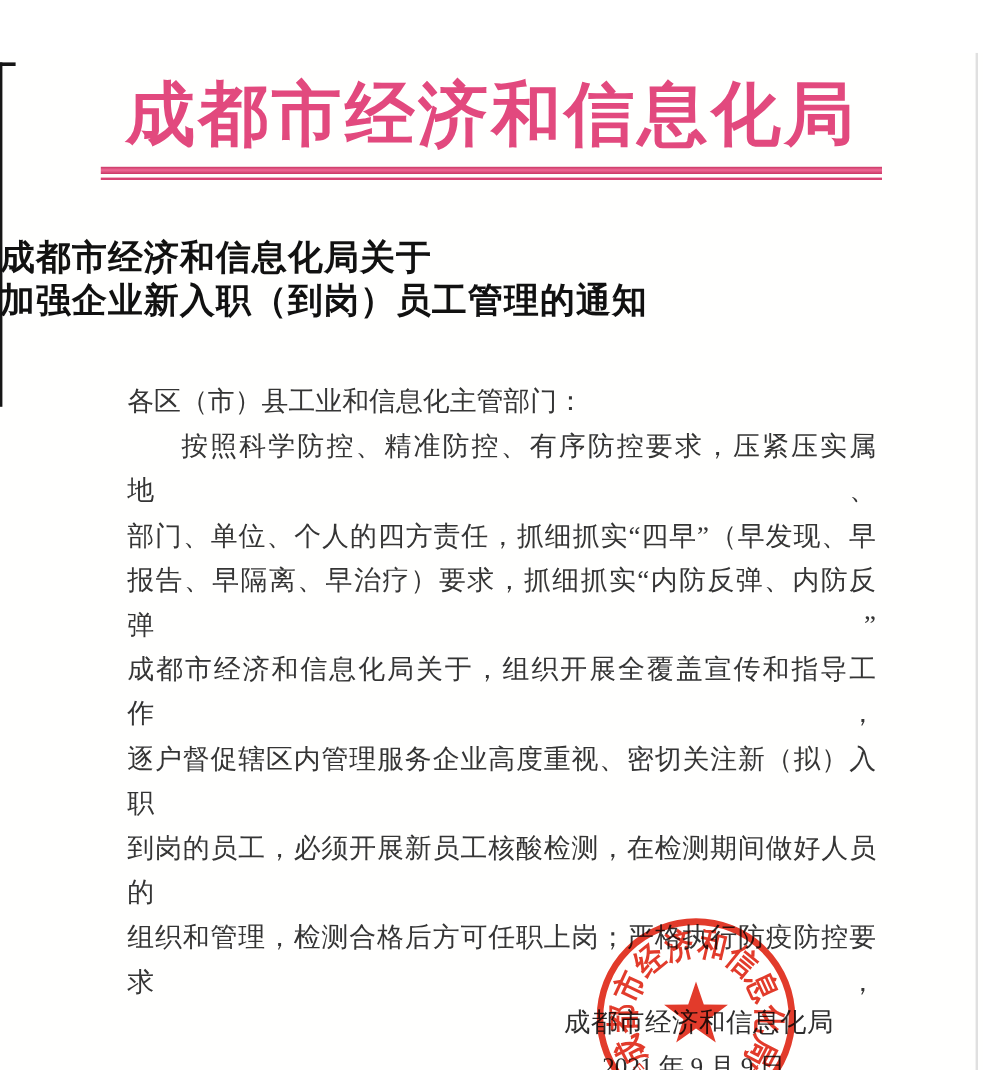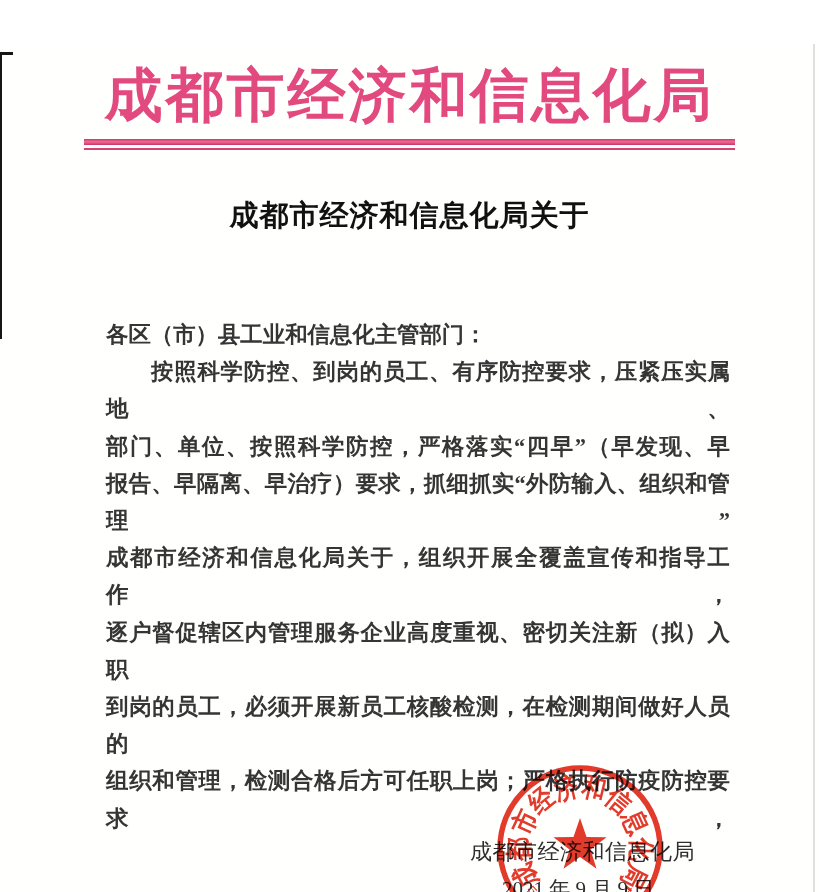--- a/index.html
+++ b/index.html
@@ -19,30 +19,30 @@
     position:absolute;left:0;top:16px;width:819px;height:76px;
     text-align:center;font-size:58px;line-height:72px;font-weight:700;
     letter-spacing:3px;color:#e2497e;white-space:nowrap;
   }
   .rule-thick{position:absolute;left:84px;top:95px;width:651px;height:6px;
     background:linear-gradient(#c93765,#ef6a96 45%,#c93765);}
   .rule-thin{position:absolute;left:84px;top:104px;width:651px;height:2px;background:#d84273;}
 
   
   .doc-title{
-    position:absolute;left:0;top:153px;width:819px;text-align:center;
+    position:absolute;left:0;top:153px;width:819px;
     font-weight:700;color:#111;font-size:29px;line-height:36px;letter-spacing:1px;
   }
 
   
   .doc-body{
     position:absolute;left:106px;top:272px;width:624px;
     font-size:22.4px;line-height:37.2px;color:#353535;
   }
-  .ln{width:100%;font-weight:bold;}
+  .ln{width:100%;}
   .ln.fill{text-align:justify;text-align-last:justify;}
   .ln.ind{text-indent:45px;}
 
   
   .signer{
     position:absolute;left:470px;top:795px;width:224px;text-align:center;
     font-size:22px;line-height:26px;color:#2e2e2e;letter-spacing:0.5px;z-index:1;white-space:nowrap;
   }
   .doc-date{
     position:absolute;left:489px;top:833px;width:178px;text-align:center;
@@ -64,27 +64,28 @@
   <div class="edge-left"></div>
   <div class="edge-tick"></div>
   <div class="edge-right"></div>
 
   <div class="masthead">成都市经济和信息化局</div>
   <div class="rule-thick"></div>
   <div class="rule-thin"></div>
 
   <div class="doc-title">
     <div>成都市经济和信息化局关于</div>
+    <div>加强企业新入职（到岗）员工管理的通知</div>
   </div>
 
   <div class="doc-body">
     <div class="ln">各区（市）县工业和信息化主管部门：</div>
-    <div class="ln fill ind">按照科学防控、到岗的员工、有序防控要求，压紧压实属地、</div>
-    <div class="ln fill">部门、单位、按照科学防控，严格落实“四早”（早发现、早</div>
-    <div class="ln fill">报告、早隔离、早治疗）要求，抓细抓实“外防输入、组织和管理”</div>
+    <div class="ln fill ind">按照科学防控、精准防控、有序防控要求，压紧压实属地、</div>
+    <div class="ln fill">部门、单位、个人的四方责任，抓细抓实“四早”（早发现、早</div>
+    <div class="ln fill">报告、早隔离、早治疗）要求，抓细抓实“内防反弹、内防反弹”</div>
     <div class="ln fill">成都市经济和信息化局关于，组织开展全覆盖宣传和指导工作，</div>
     <div class="ln fill">逐户督促辖区内管理服务企业高度重视、密切关注新（拟）入职</div>
     <div class="ln fill">到岗的员工，必须开展新员工核酸检测，在检测期间做好人员的</div>
     <div class="ln fill">组织和管理，检测合格后方可任职上岗；严格执行防疫防控要求，</div>
 
   </div>
 
   <div class="signer">成都市经济和信息化局</div>
   <div class="doc-date">2021 年 9 月 9 日</div>
 

